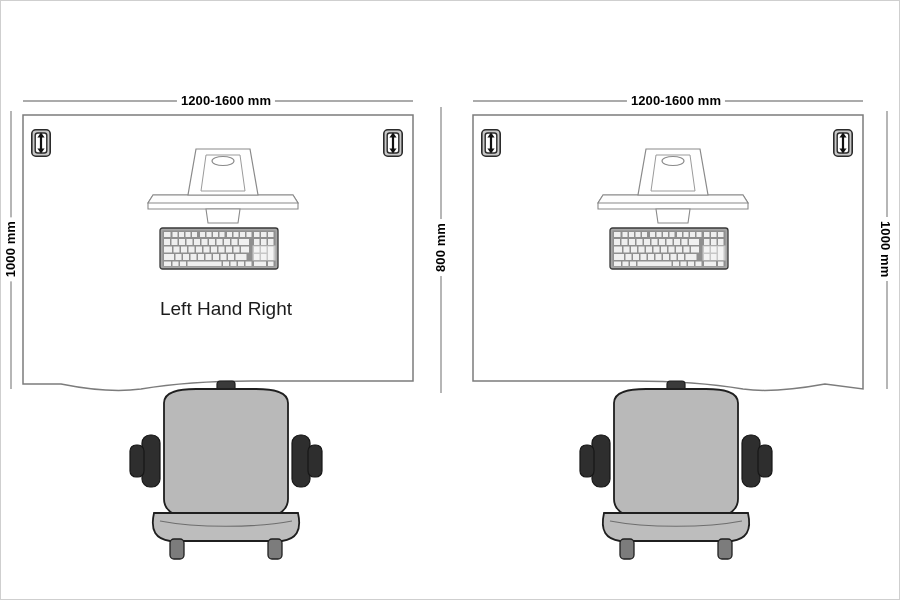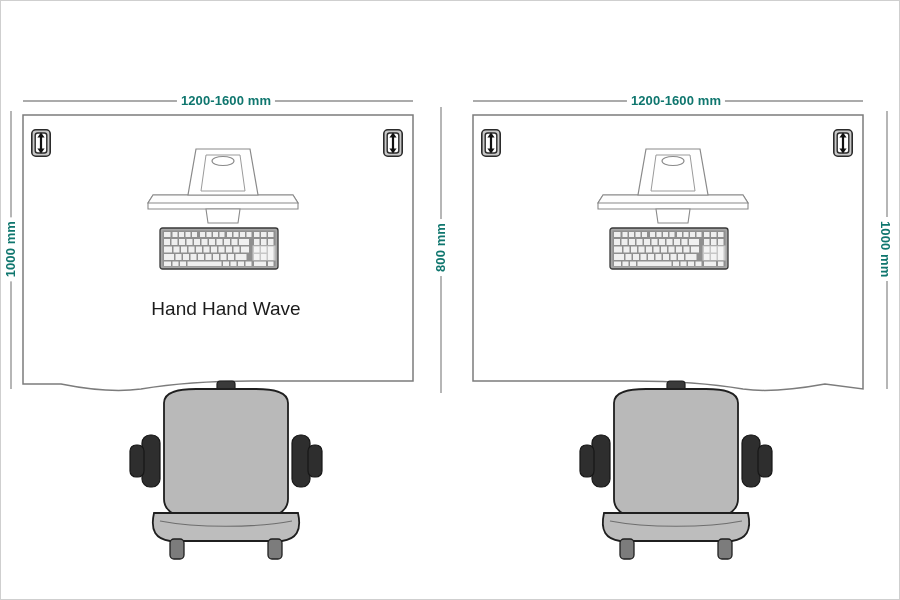--- a/index.html
+++ b/index.html
@@ -41,21 +41,21 @@
     width: 450px;
     height: 600px;
     display: block;
   }
 
   .dim-label {
     position: absolute;
     font-size: 13px;
     font-weight: bold;
     letter-spacing: 0.1px;
-    color: #0f766e;
+    color: #000000;
     white-space: nowrap;
     background: #ffffff;
     padding: 0 4px;
     line-height: 14px;
   }
   .dim-top {
     top: 93px;
     left: 50%;
     transform: translateX(-50%);
   }
@@ -264,21 +264,21 @@
         </g>
       </g>
     </svg>
 
     <div class="dim-label dim-top">1200-1600 mm</div>
 
     <div class="dim-label dim-vert flip" style="left:3px; top:216px;">1000 mm</div>
 
     <div class="dim-label dim-vert flip" style="left:433px; top:218px;">800 mm</div>
 
-    <div class="hand-label">Hand Hand Wave</div>
+    <div class="hand-label">Left Hand Right</div>
   </div>
 
   <div class="panel" id="panel-right">
 
     <svg class="svg-layer" viewBox="0 0 450 600">
       <defs>
         <g id="monitor-r">
           <path d="M5,48 L145,48 L150,56 L150,62 L0,62 L0,56 Z" fill="#ffffff" stroke="#8a8a8a" stroke-width="1.1"></path>
           <path d="M5,48 L145,48 L150,56 L0,56 Z" fill="#fdfdfd" stroke="#8a8a8a" stroke-width="1.1"></path>
           <path d="M58,62 L92,62 L90,76 L60,76 Z" fill="#ffffff" stroke="#8a8a8a" stroke-width="1.1"></path>

